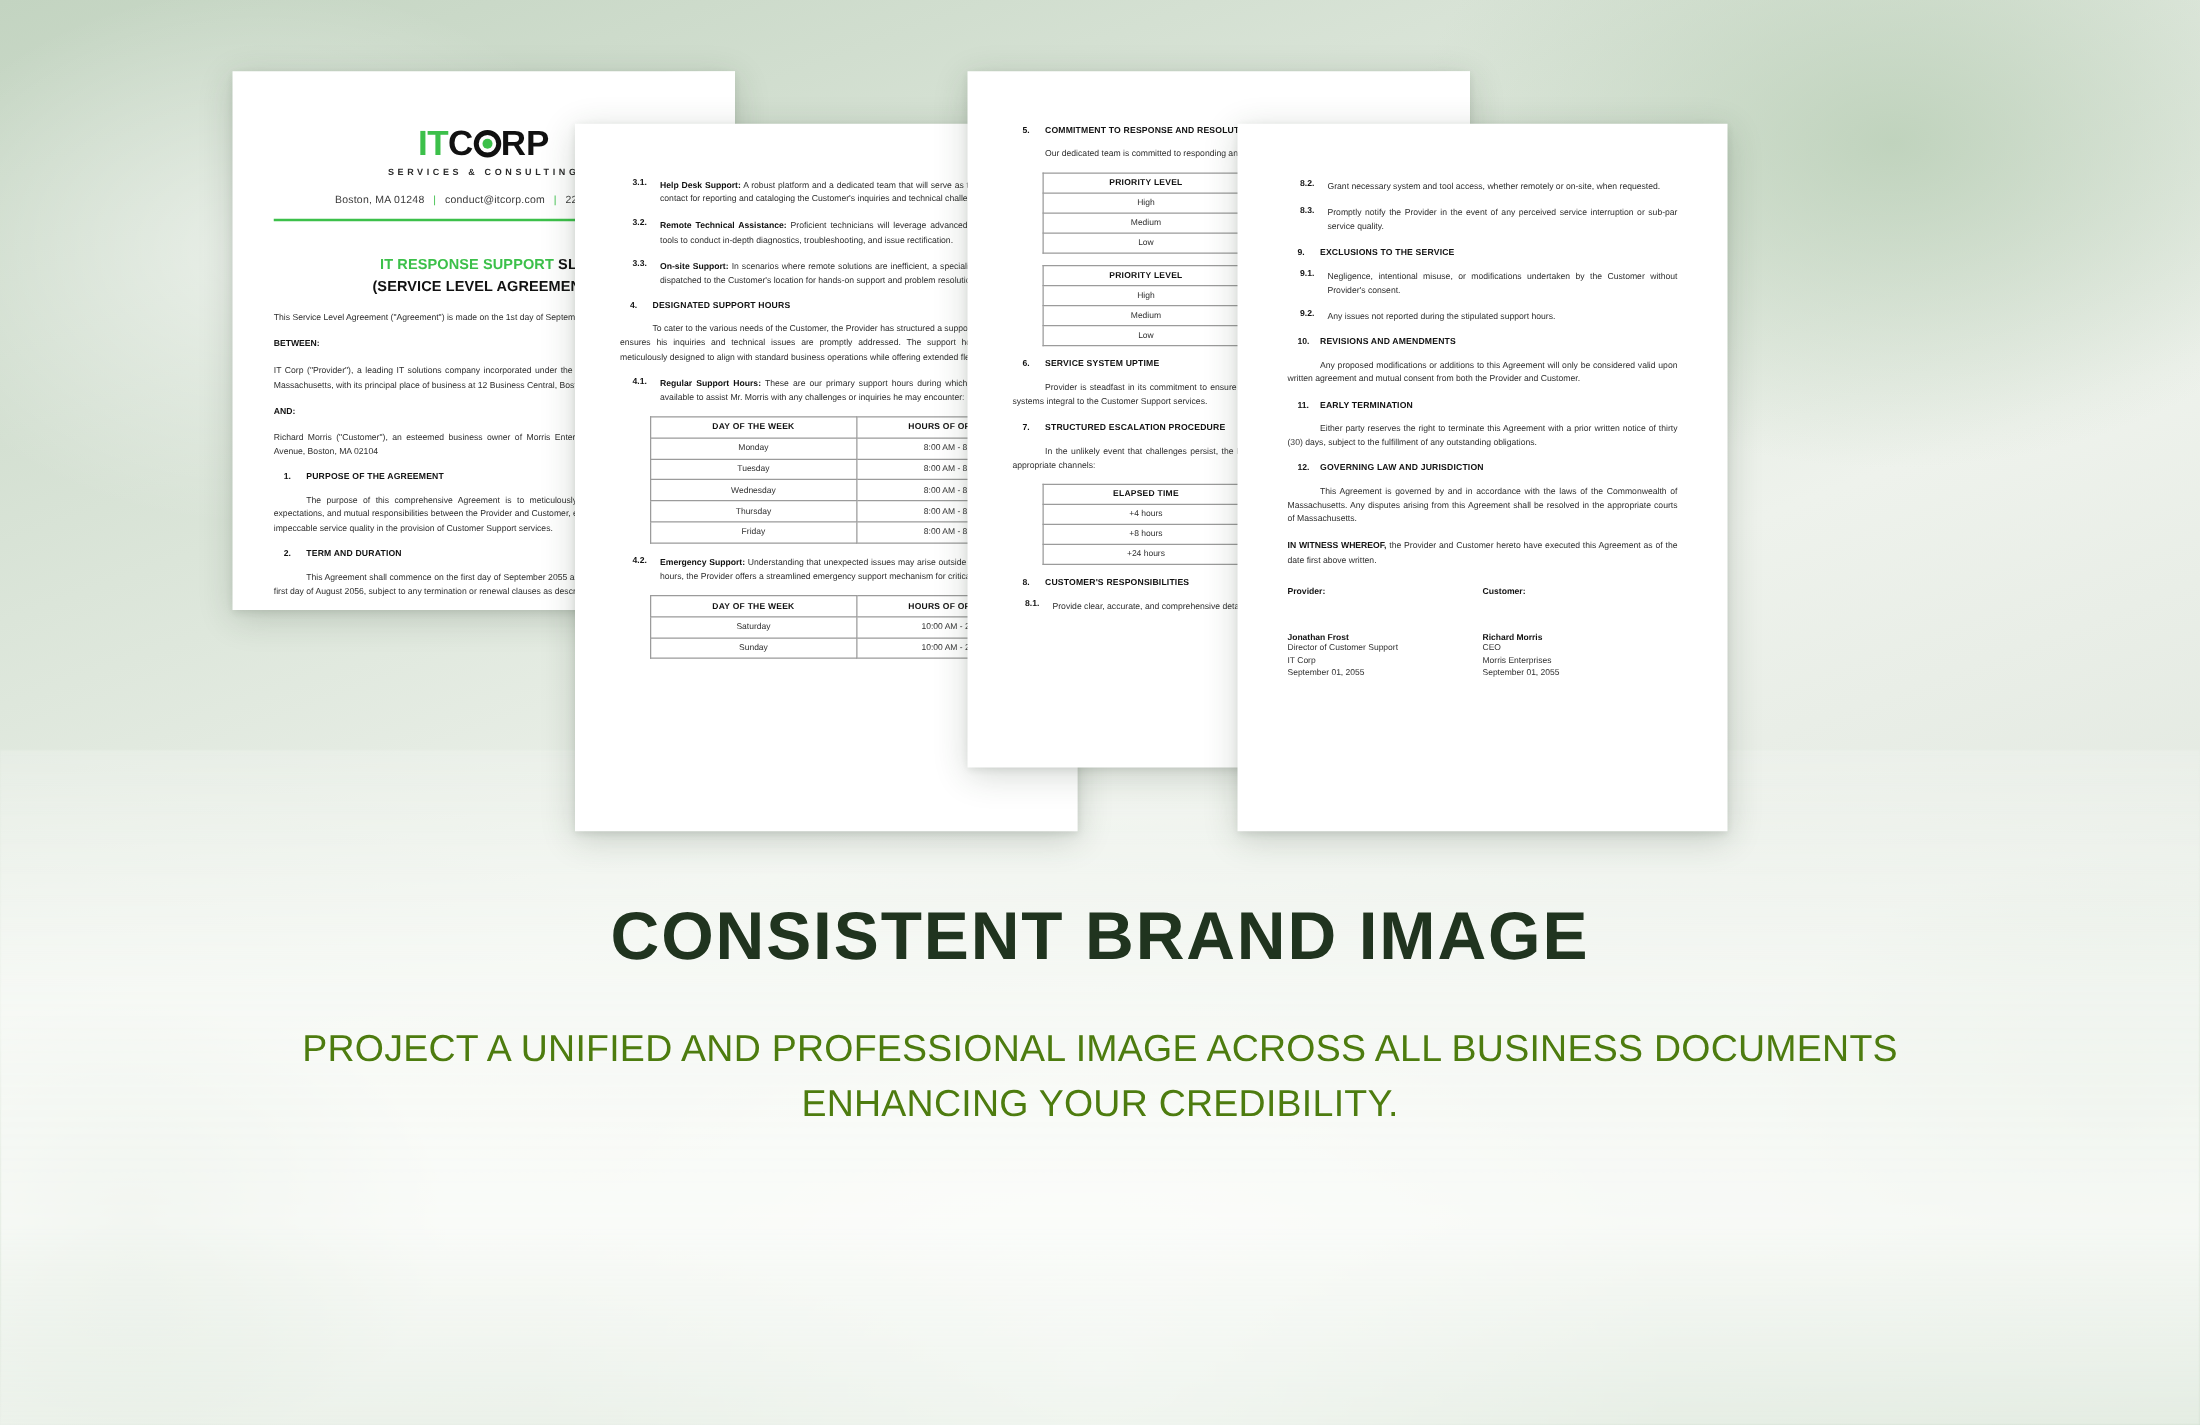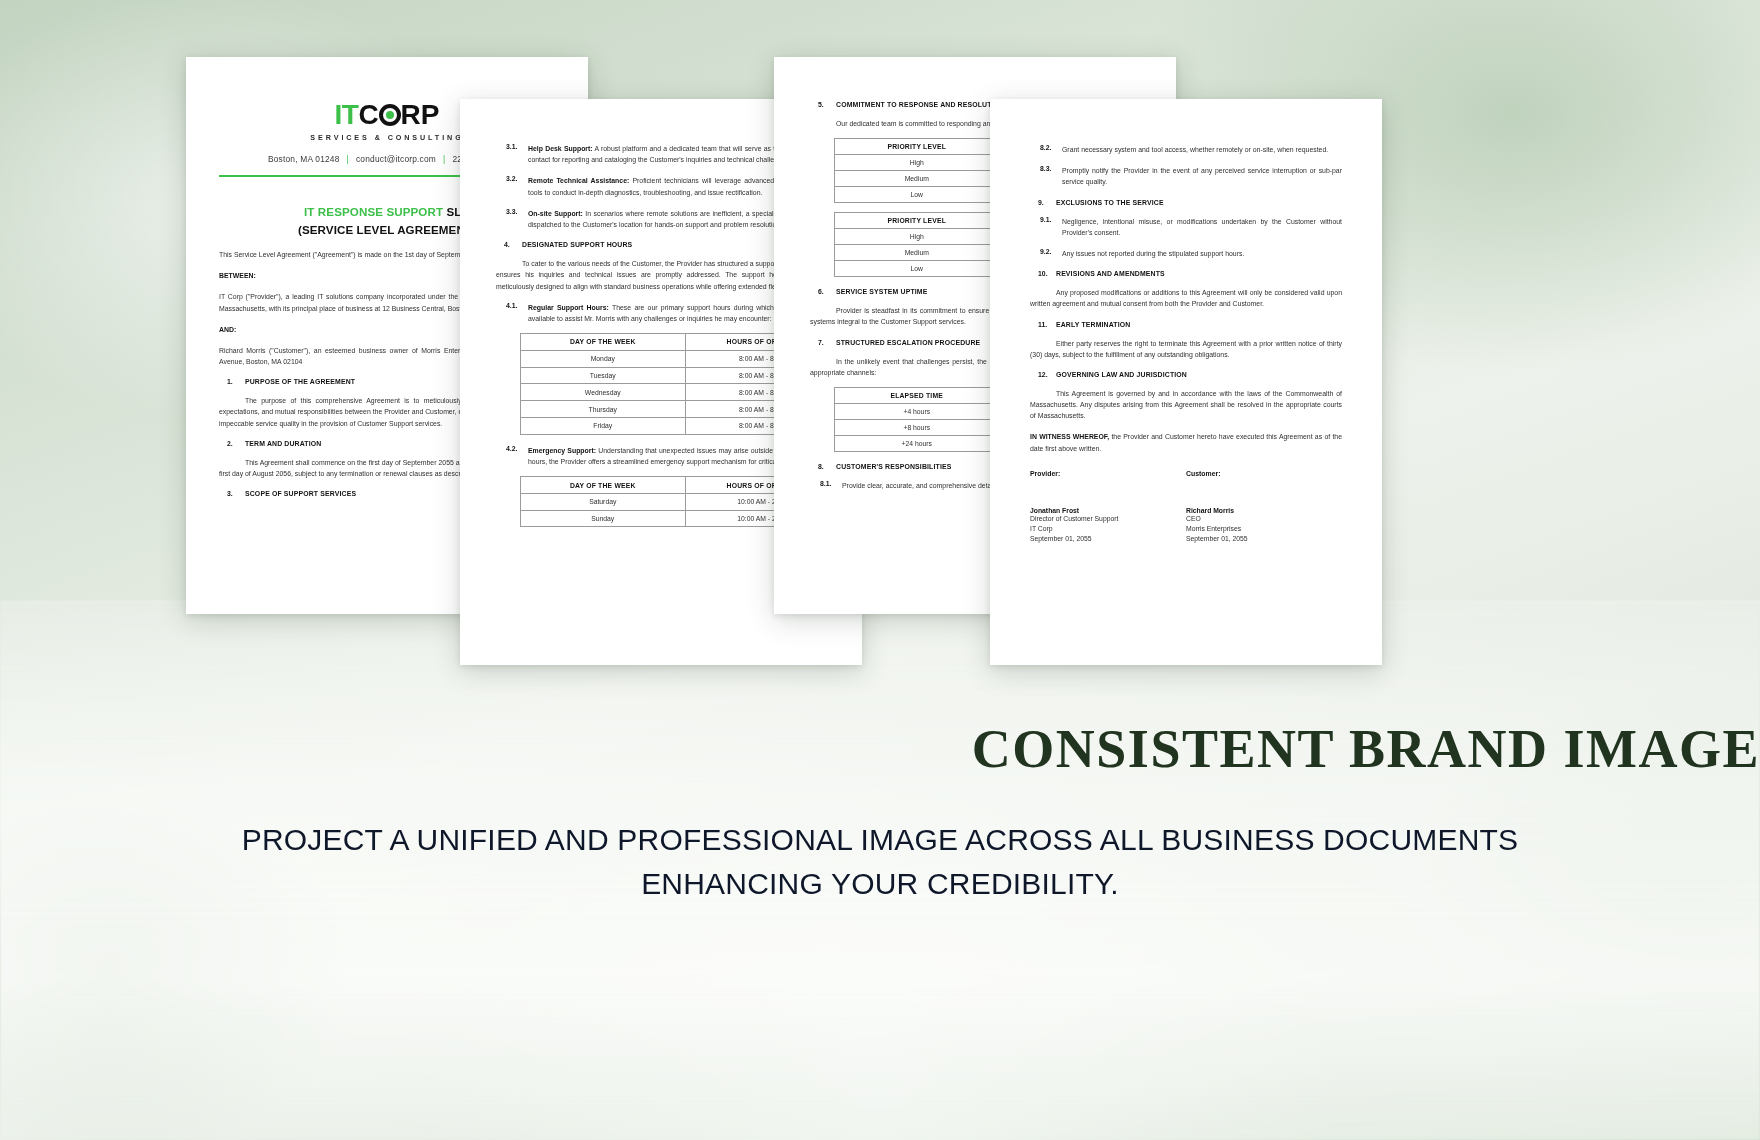--- a/index.html
+++ b/index.html
@@ -27,21 +27,21 @@
     filter: blur(1px);
   }
 
   
   .page {
     position: absolute;
     background: #ffffff;
     overflow: hidden;
     box-shadow: 0 6px 26px rgba(40,60,40,.20), 0 2px 6px rgba(40,60,40,.12);
   }
-  #page1 { left: 186px; top: 57px; width: 402px; height: 557px; }
+  #page1 { left: 186px; top: 57px; width: 402px; height: 431px; }
   #page2 { left: 460px; top: 99px; width: 402px; height: 566px; }
   #page3 { left: 774px; top: 57px; width: 402px; height: 557px; }
   #page4 { left: 990px; top: 99px; width: 392px; height: 566px; }
 
   .inner { position: absolute; inset: 0; padding: 22px 33px; }
 
   
   .fade-r {
     position: absolute; top: 0; bottom: 0; right: 0; width: 58px;
     background: linear-gradient(90deg, rgba(255,255,255,0), rgba(255,255,255,.97) 72%, #fff 100%);
@@ -130,30 +130,30 @@
   
   .sigrow { display: flex; margin-top: 16px; }
   .sigcol { flex: 1; }
   .sig-h { font-size: 6.9px; font-weight: 700; color: #111; }
   .sig-name { font-size: 6.8px; font-weight: 700; color: #111; }
   .sig-line { font-size: 6.8px; color: #2f2f2f; line-height: 1.5; }
 
   
   .headline {
     position: absolute; left: 0; right: 0; top: 718px;
-    text-align: right;
+    text-align: center;
     font-size: 54px; font-weight: 700; letter-spacing: 1.5px;
     color: #20341f;
-    font-family: Liberation Serif, serif;
+    font-family: Liberation Sans, sans-serif;
   }
   .subhead {
     position: absolute; left: 175px; right: 175px; top: 818px;
     text-align: center;
     font-size: 30px; font-weight: 400; letter-spacing: .2px; line-height: 1.48;
-    color: #0f172a;
+    color: #4d7c0f;
   }
 </style>
 </head>
 <body>
 
 <div class="bg"></div>
 <div class="bg-soft"></div>
 
 <div class="page" id="page1">
   <div class="inner">

